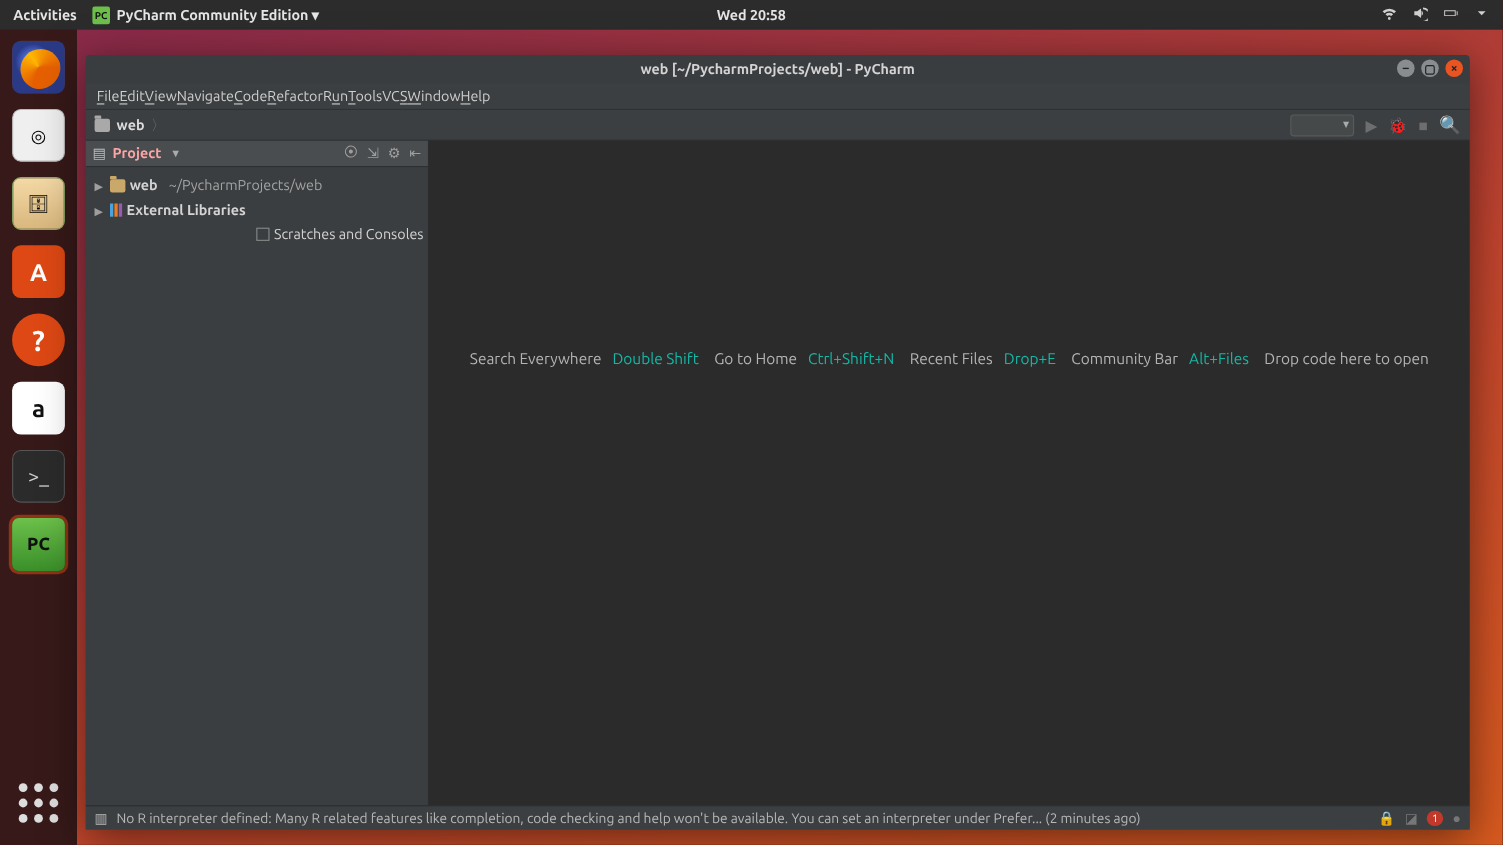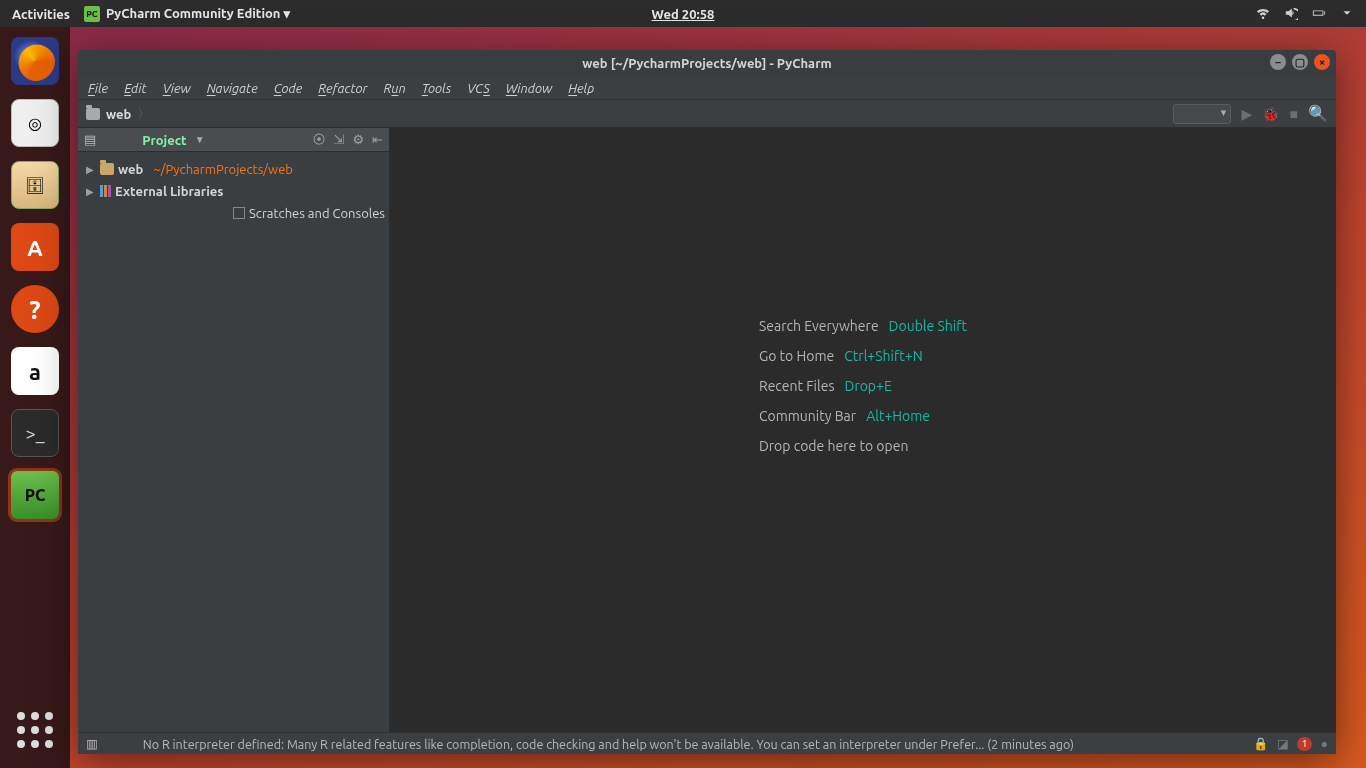--- a/index.html
+++ b/index.html
@@ -5,21 +5,21 @@
 * { margin: 0; padding: 0; box-sizing: border-box; font-family: "Ubuntu", "Segoe UI", Arial, sans-serif; }
 html, body { width: 1366px; height: 768px; overflow: hidden; background: #4b1f1f; }
 
 
 .topbar {
   position: absolute; top: 0; left: 0; right: 0; height: 27px;
   background: #2c2c2c; color: #e6e6e6; display: flex; align-items: center;
   font-size: 13px; font-weight: 600;
 }
 .topbar .left { display: flex; align-items: center; gap: 14px; padding-left: 12px; }
-.topbar .center { position: absolute; left: 50%; transform: translateX(-50%); text-decoration: underline; }
+.topbar .center { position: absolute; left: 50%; transform: translateX(-50%); }
 .topbar .right { margin-left: auto; display: flex; gap: 14px; padding-right: 12px; align-items: center; }
 .topbar .right svg { width: 14px; height: 14px; fill: #d0d0d0; }
 .topbar .item { display: flex; align-items: center; gap: 6px; cursor: pointer; }
 .pc-badge {
   width:16px;height:16px;background:#6cc04a;display:inline-flex;align-items:center;justify-content:center;
   font-size:9px;font-weight:700;color:#111;border-radius:2px;
 }
 
 
 .dock {
@@ -61,22 +61,22 @@
 }
 .win .titlebar {
   height:26px; background:#3a3d3f; display:flex; align-items:center; justify-content:center;
   color:#d4d4d4; font-size:13px; font-weight:600; border-radius:4px 4px 0 0; position:relative;
 }
 .win .winbtns { position:absolute; right:6px; top:4px; display:flex; gap:6px; }
 .win .winbtns span { width:16px;height:16px;border-radius:50%;display:inline-flex;align-items:center;justify-content:center;font-size:11px;color:#222; }
 .win .btn-min{background:#8a8d8f;} .win .btn-max{background:#8a8d8f;} .win .btn-close{background:#e95420;}
 
 .menubar {
-  height:24px; background:#3c3f41; display:flex; align-items:center; gap:16px; padding:0 10px;
-  color:#cfcfcf; border-bottom:1px solid #2f3133;font-style:italic;
+  height:24px; background:#3c3f41; display:flex; align-items:center; padding:0 10px;
+  color:#cfcfcf; border-bottom:1px solid #2f3133;
 }
 .menubar span { cursor:pointer; }
 .menubar span u { text-decoration: underline; text-underline-offset:2px; }
 
 .navbar {
   height:28px; background:#3c3f41; display:flex; align-items:center; padding:0 8px;
   border-bottom:1px solid #2b2d2f; gap:6px;
 }
 .navbar .folder-ic { width:14px;height:12px;background:#a9a9a9;border-radius:2px;position:relative;display:inline-block; }
 .navbar .folder-ic::before{content:"";position:absolute;top:-3px;left:0;width:6px;height:3px;background:#a9a9a9;border-radius:1px 1px 0 0;}
@@ -91,50 +91,50 @@
 .body { flex:1; display:flex; min-height:0; }
 
 
 .side {
   width:312px; background:#3b3e40; display:flex; flex-direction:column; border-right:1px solid #2b2d2f;
 }
 .side .head {
   height:24px; background:#4a4d4f; display:flex; align-items:center; padding:0 6px; gap:6px;
   border-bottom:1px solid #2b2d2f;
 }
-.side .head .title { color:#86efac; font-weight:600;margin-left:40px; }
+.side .head .title { color:#fca5a5; font-weight:600; }
 .side .head .dd { color:#aaa; font-size:10px; margin-left:2px; }
 .side .head .tools { margin-left:auto; display:flex; gap:8px; color:#9e9e9e; font-size:13px; }
 .tree { padding:6px 4px; }
 .tree .row { display:flex; align-items:center; gap:4px; height:22px; padding-left:4px; white-space:nowrap; }
 .tree .arrow { color:#9e9e9e; font-size:10px; width:10px; display:inline-block; }
 .tree .fld { width:14px;height:12px;background:#c9a86a;border-radius:2px;position:relative;display:inline-block; }
 .tree .fld::before{content:"";position:absolute;top:-3px;left:0;width:6px;height:3px;background:#c9a86a;border-radius:1px 1px 0 0;}
 .tree .lib { display:inline-flex; gap:1px; }
 .tree .lib i{width:3px;height:12px;background:#4aa3df;display:inline-block;}
 .tree .lib i:nth-child(2){background:#e67e22;} .tree .lib i:nth-child(3){background:#9b59b6;}
 .tree .scratch{width:12px;height:12px;border:1px solid #888;display:inline-block;}
 .tree .name{color:#d4d4d4;font-weight:600;}
-.tree .path{color:#f97316;margin-left:6px;}
+.tree .path{color:#a3a3a3;margin-left:6px;}
 
 
 .editor {
   flex:1; background:#2b2b2b; display:flex; align-items:flex-start; justify-content:center;
   padding-top:190px;
 }
-.editor .hints { display:flex; flex-direction:column; gap:14px; color:#b4b4b4; font-size:14px; }
+.editor .hints { display:flex; flex-direction:row; gap:14px; color:#b4b4b4; font-size:14px; }
 .editor .hints .row { display:flex; gap:10px; }
 .editor .hints .k { color:#14b8a6; }
 
 
 .status {
   height:22px; background:#3c3f41; border-top:1px solid #2b2d2f; display:flex; align-items:center;
   padding:0 8px; color:#b8b8b8; font-size:12.5px; gap:8px;
 }
-.status .msg { white-space:nowrap; overflow:hidden; text-overflow:ellipsis; flex:1;margin-left:37px; }
+.status .msg { white-space:nowrap; overflow:hidden; text-overflow:ellipsis; flex:1; }
 .status .ricons{display:flex;gap:8px;align-items:center;}
 .badge-err{background:#c0392b;color:#fff;border-radius:8px;padding:0 5px;font-size:10px;line-height:14px;}
 </style>
 </head>
 <body>
 
 <div class="topbar">
   <div class="left">
     <span class="item">Activities</span>
     <span class="item">
@@ -274,21 +274,21 @@
         <div class="row">
             <span>Go to Home</span>
             <span class="k">Ctrl+Shift+N</span>
           </div>
         <div class="row">
             <span>Recent Files</span>
             <span class="k">Drop+E</span>
           </div>
         <div class="row">
             <span>Community Bar</span>
-            <span class="k">Alt+Home</span>
+            <span class="k">Alt+Files</span>
           </div>
         <div class="row">
             <span>Drop code here to open</span>
           </div>
       </div>
     </div>
   </div>
 
   <div class="status">
     <span>▥</span>

